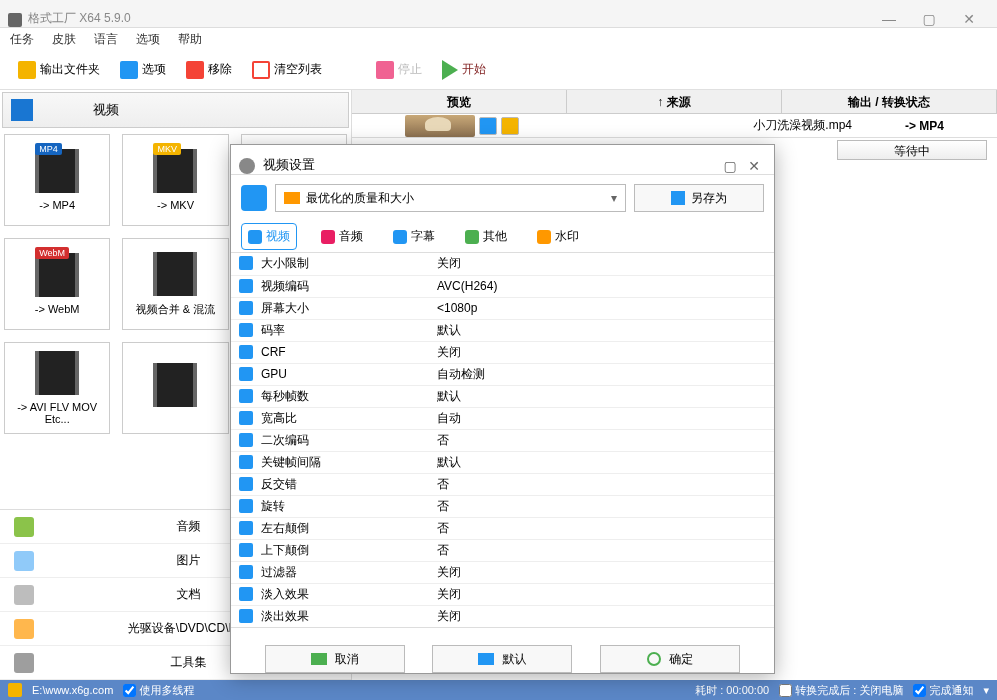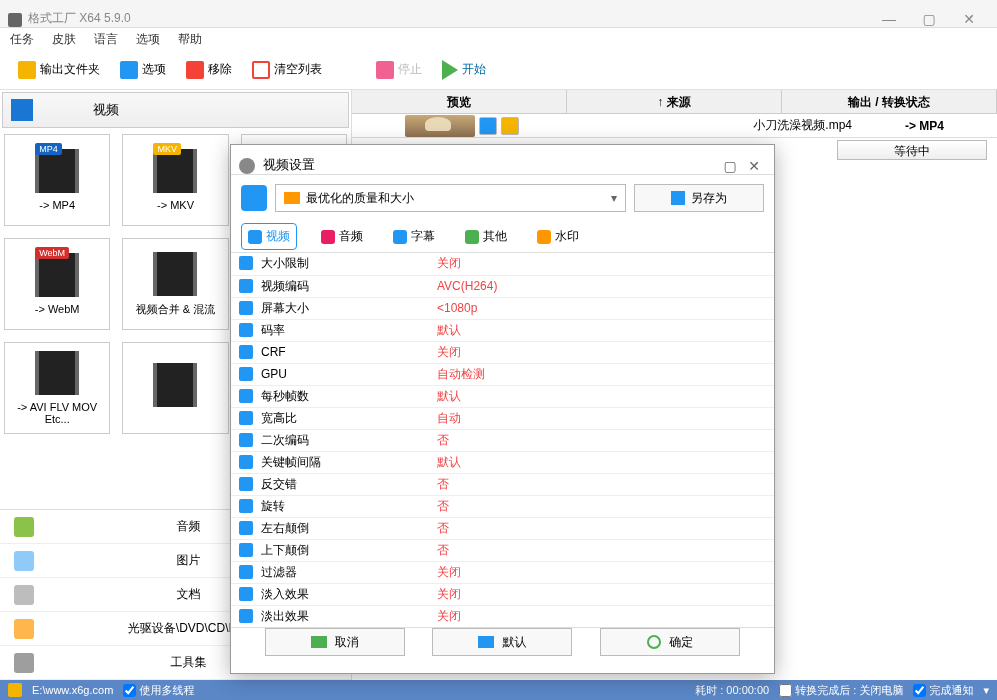--- a/index.html
+++ b/index.html
@@ -67,22 +67,22 @@
 .ti-v { background: #2196f3; }
 .ti-a { background: #e91e63; }
 .ti-s { background: #2196f3; }
 .ti-o { background: #4caf50; }
 .ti-w { background: #ff9800; }
 .dlg-tbl { flex: 1; overflow-y: auto; }
 .dlg-tbl table { width: 100%; border-collapse: collapse; font-size: 12px; }
 .dlg-tbl td { height: 22px; padding: 0 6px; border-bottom: 1px solid #eee; }
 .dlg-tbl td.k { width: 200px; padding-left: 30px; position: relative; }
 .dlg-tbl td.k .ki { position: absolute; left: 8px; top: 3px; width: 14px; height: 14px; background: #2196f3; border-radius: 2px; }
-.dlg-tbl td.v { color: #ef4444; }
-.dlg-foot { height: 46px; display: flex; align-items: flex-start; justify-content: space-around; padding: 0 20px; border-top: 1px solid #ddd; }
+.dlg-tbl td.v { color: #000000; }
+.dlg-foot { height: 46px; display: flex; align-items: flex-end; justify-content: space-around; padding: 0 20px; border-top: 1px solid #ddd; }
 .fbtn { width: 140px; height: 28px; border: 1px solid #bbb; background: #f8f8f8; display: flex; align-items: center; justify-content: center; gap: 8px; cursor: pointer; font-size: 12px; }
 .fbtn .fi { width: 16px; height: 12px; }
 .fi-back { background: #4caf50; }
 .fi-def { background: #2196f3; }
 .fi-ok { width: 14px; height: 14px; border: 2px solid #4caf50; border-radius: 50%; }
 .status { position: absolute; bottom: 0; left: 0; right: 0; height: 20px; background: #5b87c7; color: #fff; display: flex; align-items: center; padding: 0 8px; font-size: 11px; gap: 10px; }
 .status .sp { flex: 1; }
 .status input[type=checkbox] { vertical-align: middle; }
 .thumb { width: 70px; height: 22px; background: linear-gradient(#c8a878,#8b7050); border-radius: 2px; position: relative; overflow: hidden; }
 .thumb::after { content: ""; position: absolute; left: 20px; top: 2px; width: 26px; height: 14px; background: #e8d8b8; border-radius: 50% 50% 4px 4px; }
@@ -121,21 +121,21 @@
     </div>
   <div class="tbtn">
       <span class="ic ic-redx"></span>
       <span>清空列表</span>
     </div>
   <div style="width:30px"></div>
   <div class="tbtn" style="color:#bbb">
       <span class="ic ic-stop"></span>
       <span>停止</span>
     </div>
-  <div class="tbtn" style="color:#0369a1">
+  <div class="tbtn" style="color:#7f1d1d">
       <span class="ic-play"></span>
       <span>开始</span>
     </div>
 </div>
 
 <div class="main">
   <div class="left">
     <div class="cat-hdr">
       <span class="cico"></span>
       <span class="ctext">视频</span>

